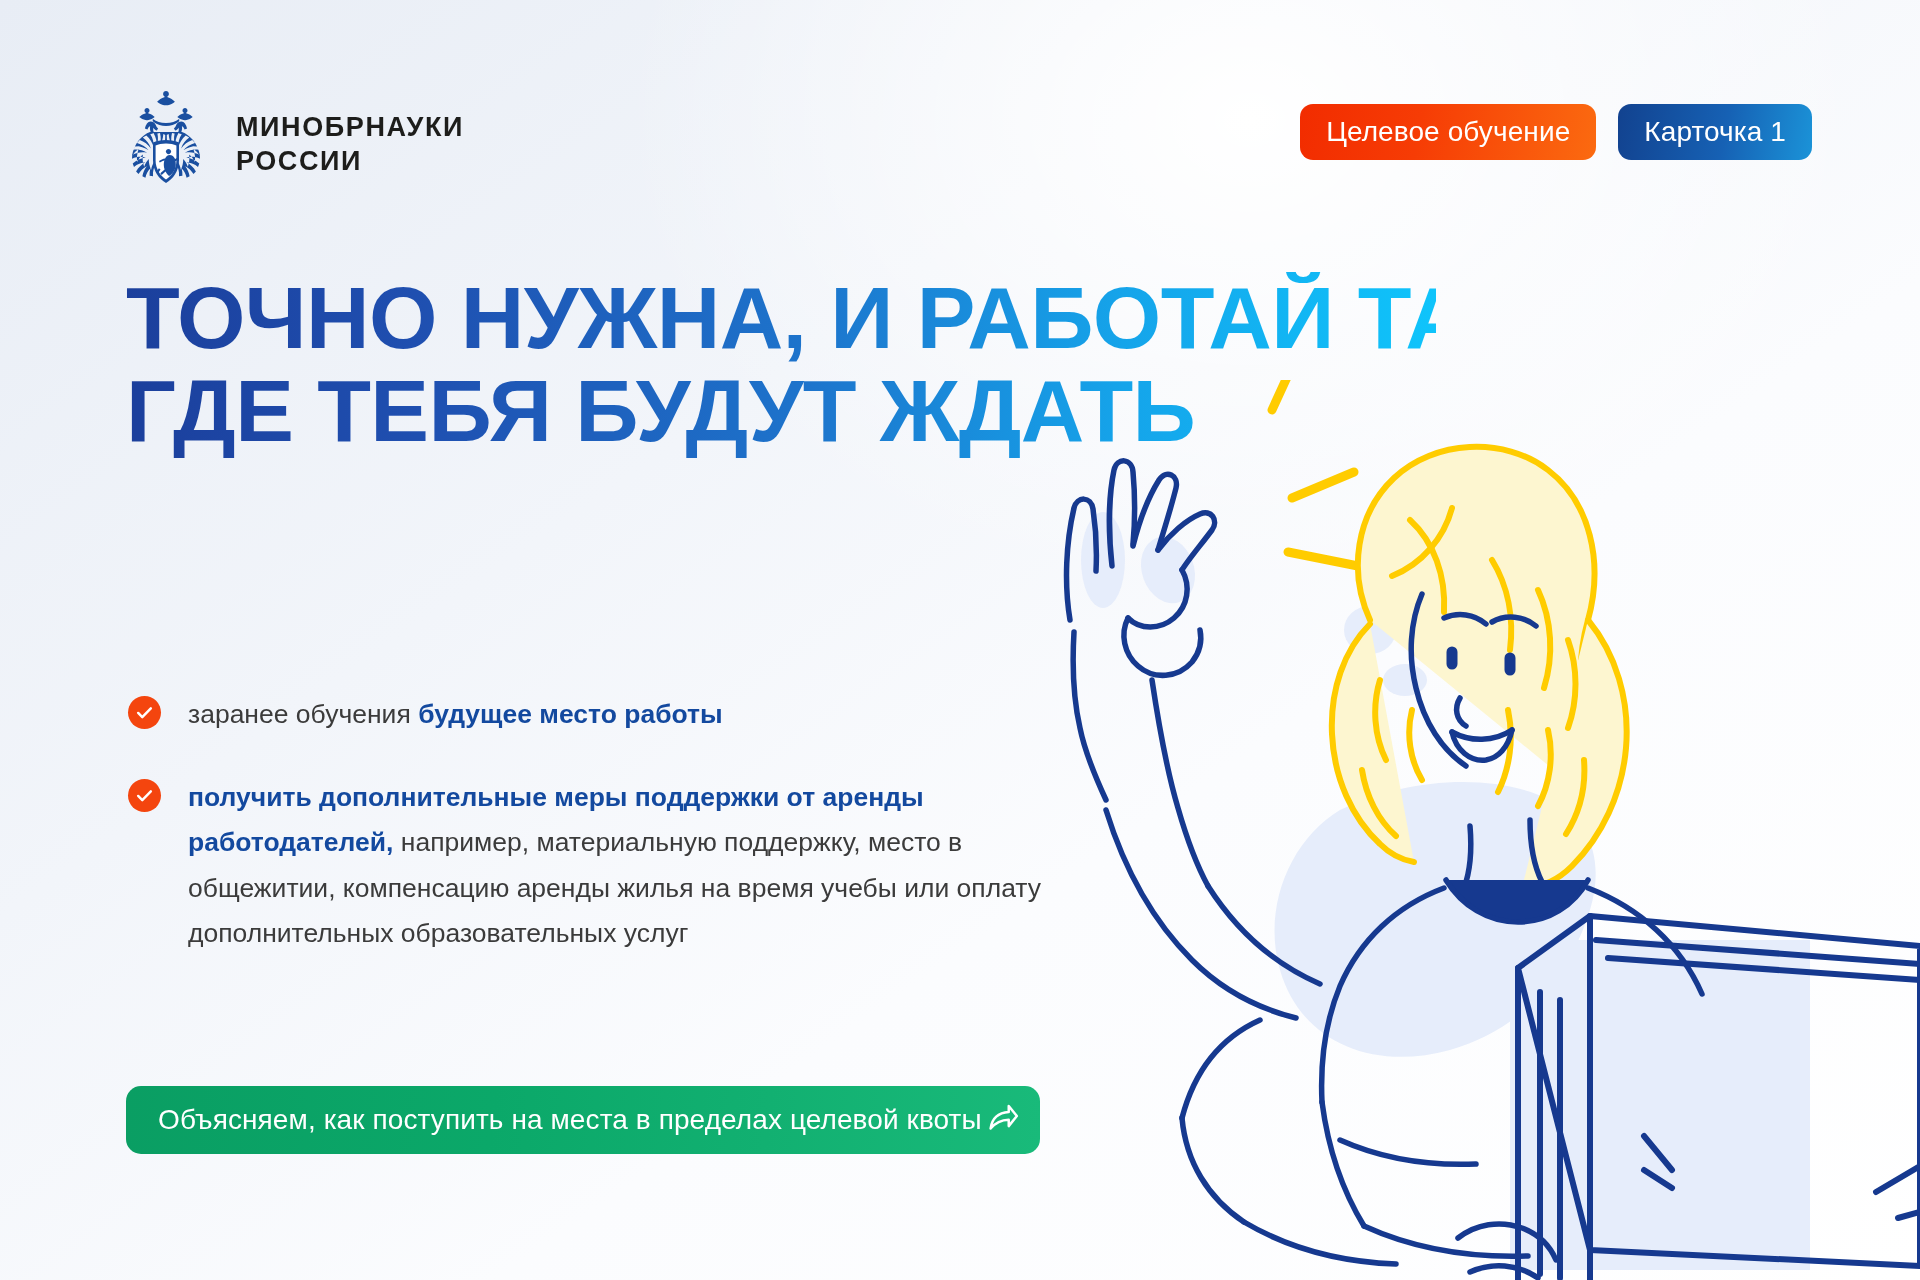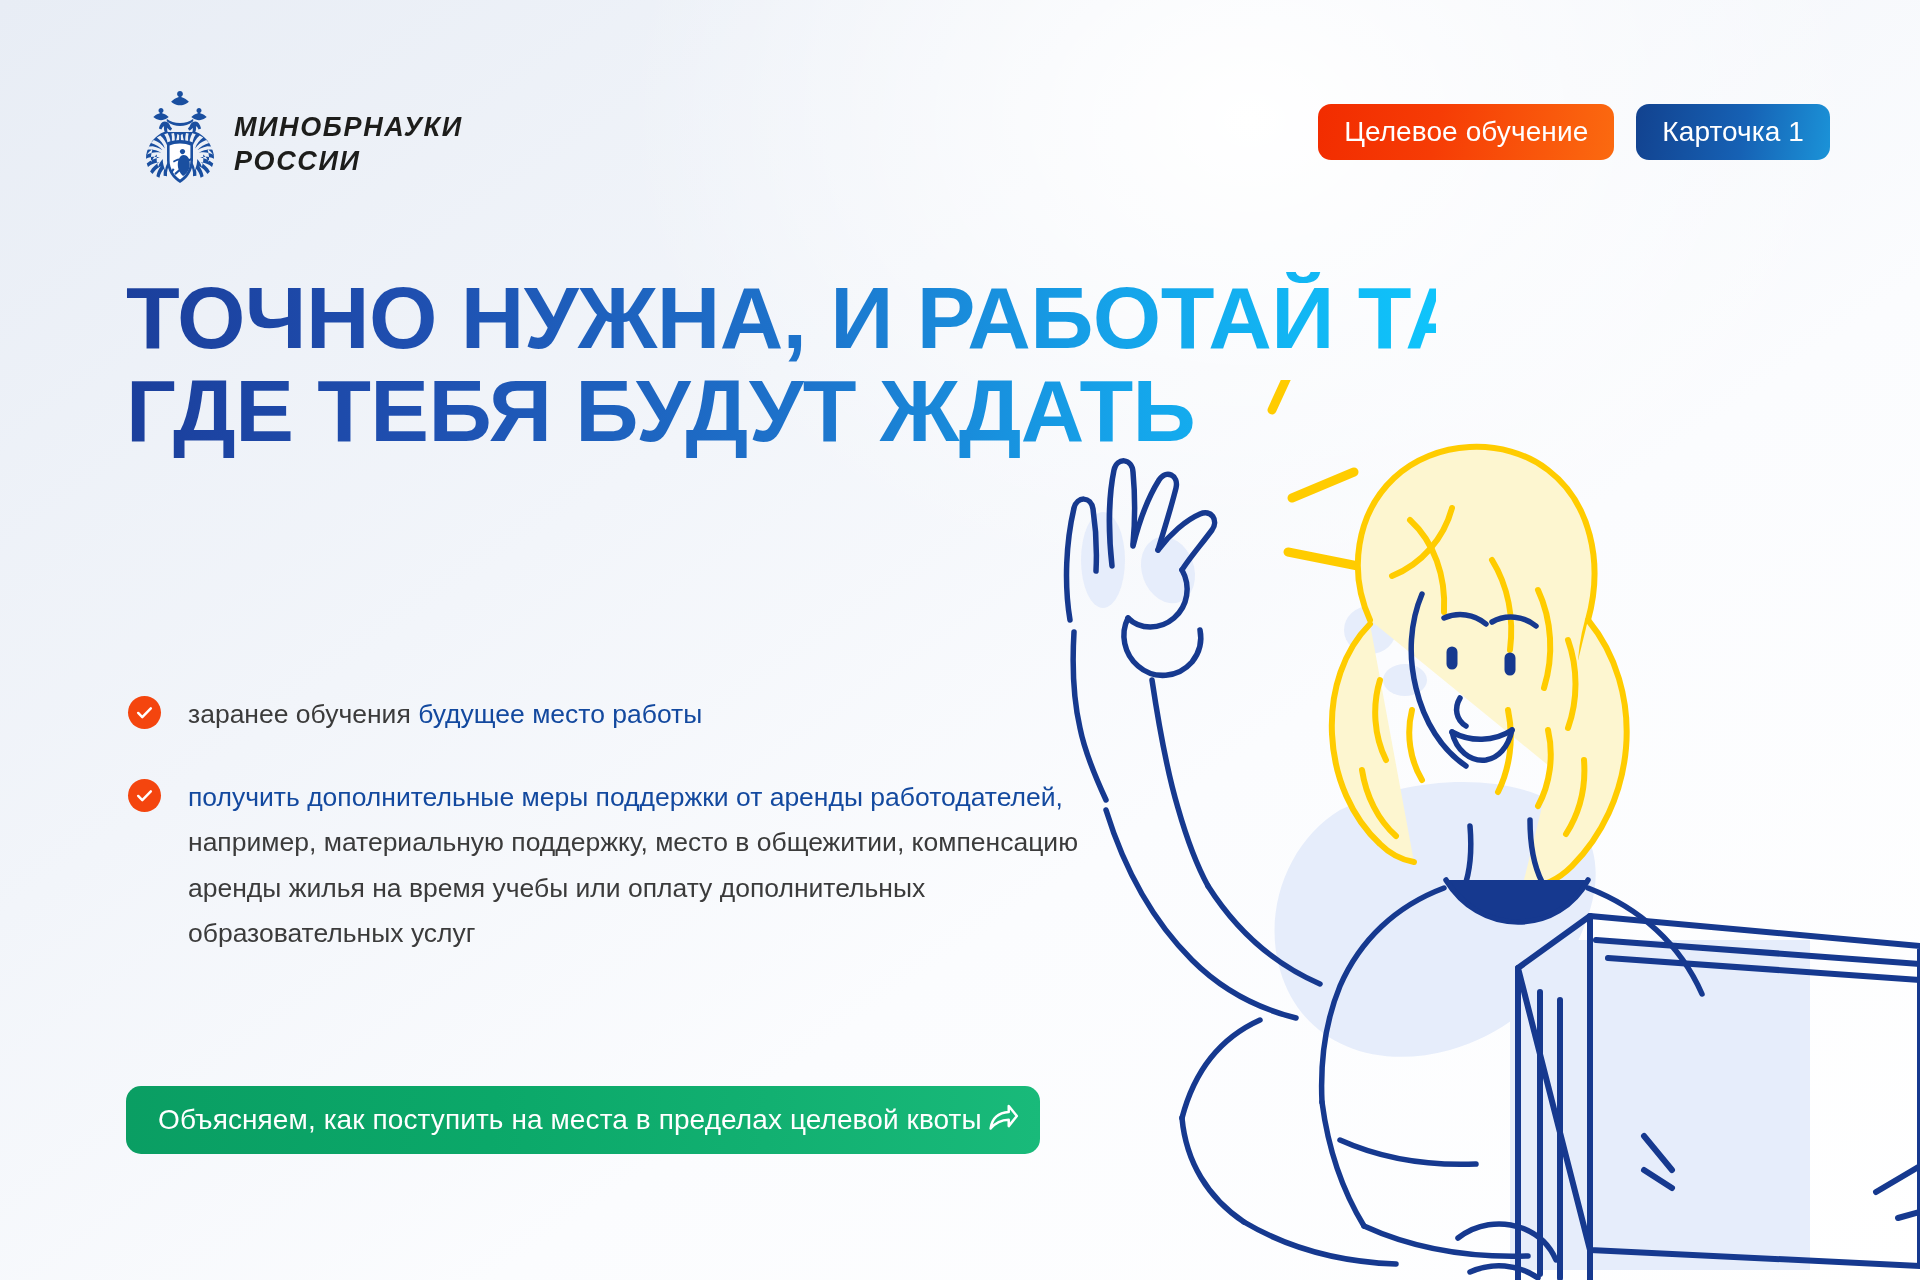--- a/index.html
+++ b/index.html
@@ -15,33 +15,33 @@
     width:1920px; height:1280px;
     background:
       radial-gradient(900px 700px at 1250px 120px, #ffffff 0%, rgba(255,255,255,0) 70%),
       linear-gradient(145deg, #e8edf5 0%, #f2f5fa 35%, #fbfcfe 62%, #ffffff 100%);
     overflow:hidden;
   }
 
   
   #header {
     position:absolute;
-    left:134px; top:88px;
-    display:flex; align-items:center; gap:8px;font-style:italic;
+    left:120px; top:88px;
+    display:flex; align-items:center; gap:24px;
   }
   #emblem { width:92px; height:112px; display:block; }
   #ministry-name {
     font-size:27px; font-weight:bold;
     letter-spacing:1.6px; line-height:1.26;
     color:#1d1d1b; white-space:pre-line;
   }
 
   
   #badges {
-    position:absolute; right:90px; top:104px;
+    position:absolute; right:108px; top:104px;
     display:flex; align-items:center; gap:22px;
   }
   .badge {
     height:56px; display:flex; align-items:center; justify-content:center;
     border-radius:13px; color:#fff;
     font-size:28px; letter-spacing:0.1px;
     padding:0 26px; white-space:nowrap;
   }
   #badge-program { background:linear-gradient(100deg, #f22c00 0%, #f63c05 40%, #fb6a10 100%); }
   #badge-card    { background:linear-gradient(100deg, #12428f 0%, #1661b4 55%, #1b93d8 100%); }
@@ -82,21 +82,21 @@
     width:33px; height:33px; margin-top:4px;
     border-radius:50%;
     background:#f4450e;
     display:flex; align-items:center; justify-content:center;
   }
   .check svg { width:19px; height:19px; display:block; }
   .bullet-text {
     font-size:26.5px; line-height:1.72;
     color:#3b3b3b;
   }
-  .bullet-text b { color:#13499f; font-weight:normal; }
+  .bullet-text b { color:#13499f; font-weight:bold; }
 
   
   #cta {
     position:absolute; left:126px; top:1086px;
     width:914px; height:68px;
     border-radius:15px;
     background:linear-gradient(95deg, #0a9e63 0%, #0ba869 40%, #12b071 70%, #19ba7a 100%);
     display:flex; align-items:center; justify-content:space-between;
     padding:0 28px 0 32px;
   }

